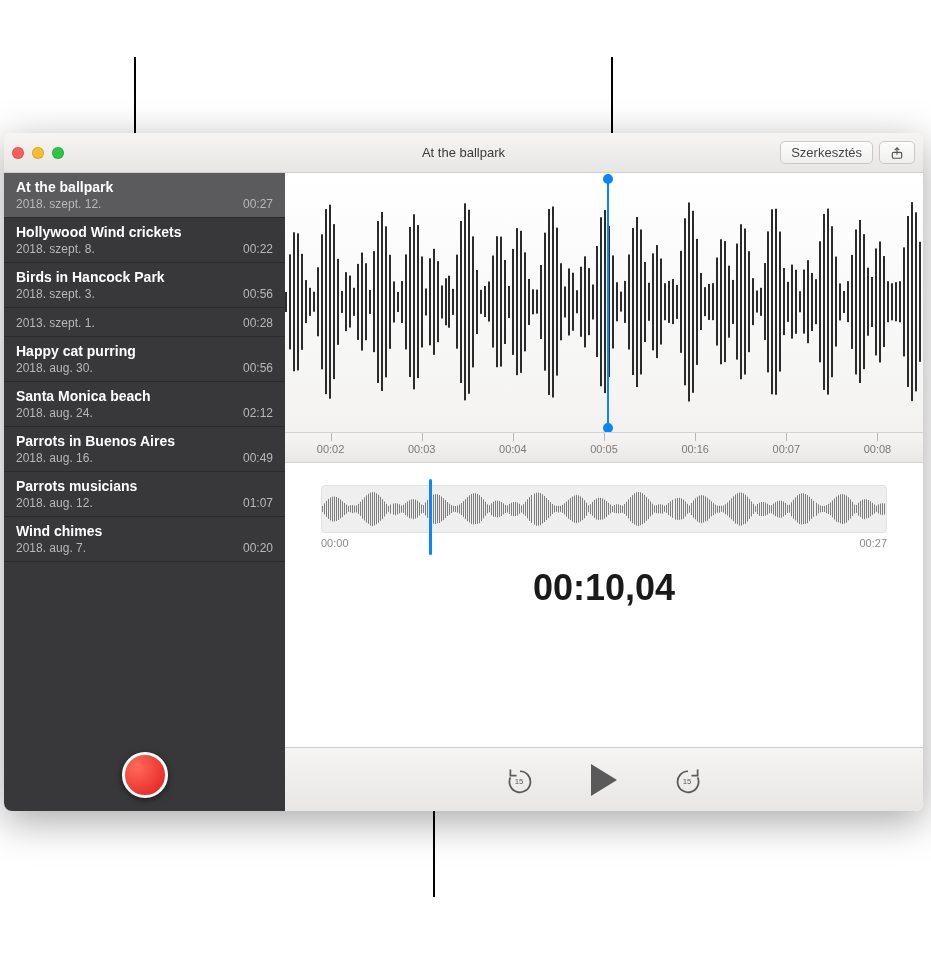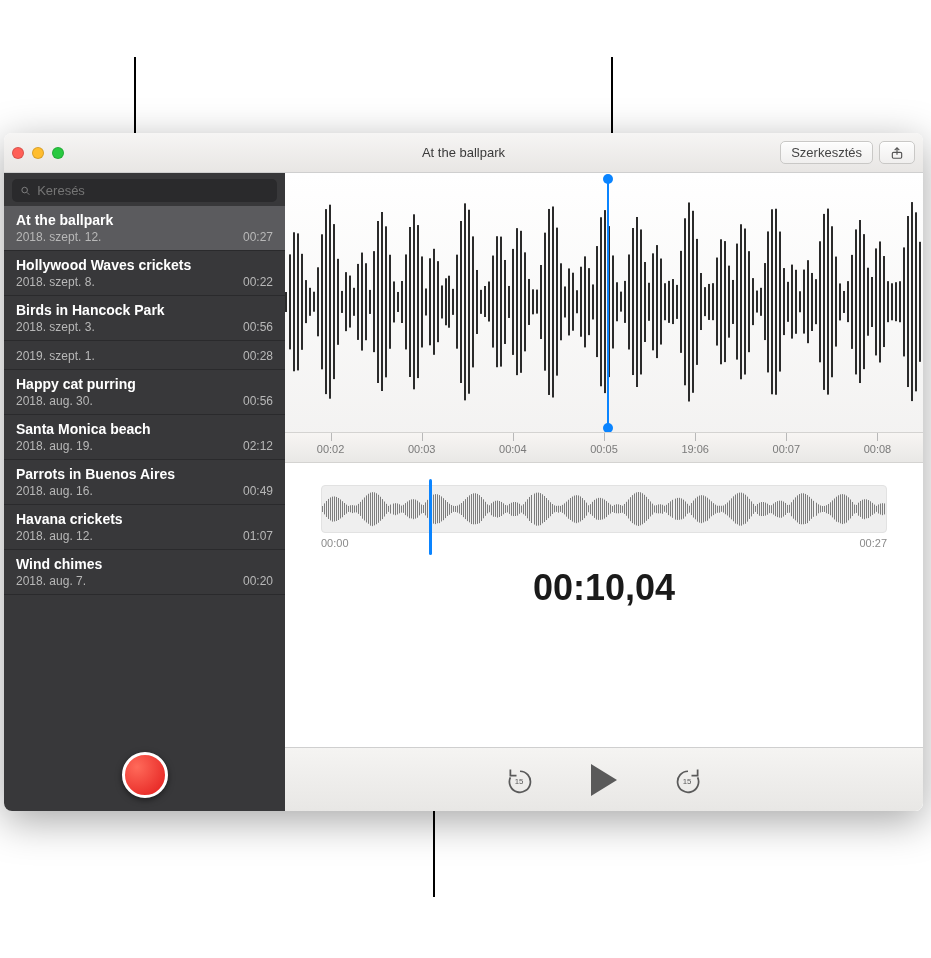--- a/index.html
+++ b/index.html
@@ -87,78 +87,71 @@
         <svg class="share-ico" viewBox="0 0 24 24" fill="none" stroke="#555" stroke-width="2">
           <path d="M12 3v12M8 7l4-4 4 4"></path>
             <rect x="4" y="11" width="16" height="10" rx="2"></rect>
         </svg>
       </div>
     </div>
   </div>
 
   <div class="body">
     <div class="sidebar">
-      <div class="search">
-        <svg class="mag" viewBox="0 0 24 24" fill="none" stroke="#aaa" stroke-width="2">
-          <circle cx="10" cy="10" r="6"></circle>
-            <path d="M20 20l-5-5"></path>
-        </svg>
-        <input placeholder="Keresés" style="">
-      </div>
       <div class="list" id="rec-list">
           <div class="item sel">
             <div class="name">At the ballpark</div>
             <div class="row2">
               <span>2018. szept. 12.</span>
               <span>00:27</span>
             </div>
           </div>
           <div class="item">
-            <div class="name">Hollywood Waves crickets</div>
+            <div class="name">Hollywood Wind crickets</div>
             <div class="row2">
               <span>2018. szept. 8.</span>
               <span>00:22</span>
             </div>
           </div>
           <div class="item">
             <div class="name">Birds in Hancock Park</div>
             <div class="row2">
               <span>2018. szept. 3.</span>
               <span>00:56</span>
             </div>
           </div>
           <div class="item">
             <div class="row2">
-              <span>2019. szept. 1.</span>
+              <span>2013. szept. 1.</span>
               <span>00:28</span>
             </div>
           </div>
           <div class="item">
             <div class="name">Happy cat purring</div>
             <div class="row2">
               <span>2018. aug. 30.</span>
               <span>00:56</span>
             </div>
           </div>
           <div class="item">
             <div class="name">Santa Monica beach</div>
             <div class="row2">
-              <span>2018. aug. 19.</span>
+              <span>2018. aug. 24.</span>
               <span>02:12</span>
             </div>
           </div>
           <div class="item">
             <div class="name">Parrots in Buenos Aires</div>
             <div class="row2">
               <span>2018. aug. 16.</span>
               <span>00:49</span>
             </div>
           </div>
           <div class="item">
-            <div class="name">Havana crickets</div>
+            <div class="name">Parrots musicians</div>
             <div class="row2">
               <span>2018. aug. 12.</span>
               <span>01:07</span>
             </div>
           </div>
           <div class="item">
             <div class="name">Wind chimes</div>
             <div class="row2">
               <span>2018. aug. 7.</span>
               <span>00:20</span>
@@ -338,21 +331,21 @@
         <div class="ruler" id="ruler">
             <div class="tick" style="left: 7.14286%;"></div>
             <div class="tl" style="left: 7.14286%;">00:02</div>
             <div class="tick" style="left: 21.4286%;"></div>
             <div class="tl" style="left: 21.4286%;">00:03</div>
             <div class="tick" style="left: 35.7143%;"></div>
             <div class="tl" style="left: 35.7143%;">00:04</div>
             <div class="tick" style="left: 50%;"></div>
             <div class="tl" style="left: 50%;">00:05</div>
             <div class="tick" style="left: 64.2857%;"></div>
-            <div class="tl" style="left: 64.2857%;">19:06</div>
+            <div class="tl" style="left: 64.2857%;">00:16</div>
             <div class="tick" style="left: 78.5714%;"></div>
             <div class="tl" style="left: 78.5714%;">00:07</div>
             <div class="tick" style="left: 92.8571%;"></div>
             <div class="tl" style="left: 92.8571%;">00:08</div>
           </div>
       </div>
 
       <div class="overview">
         <div class="ov-track" id="ov">
             <div class="mbar" style="left: 0%; height: 6px;"></div>

